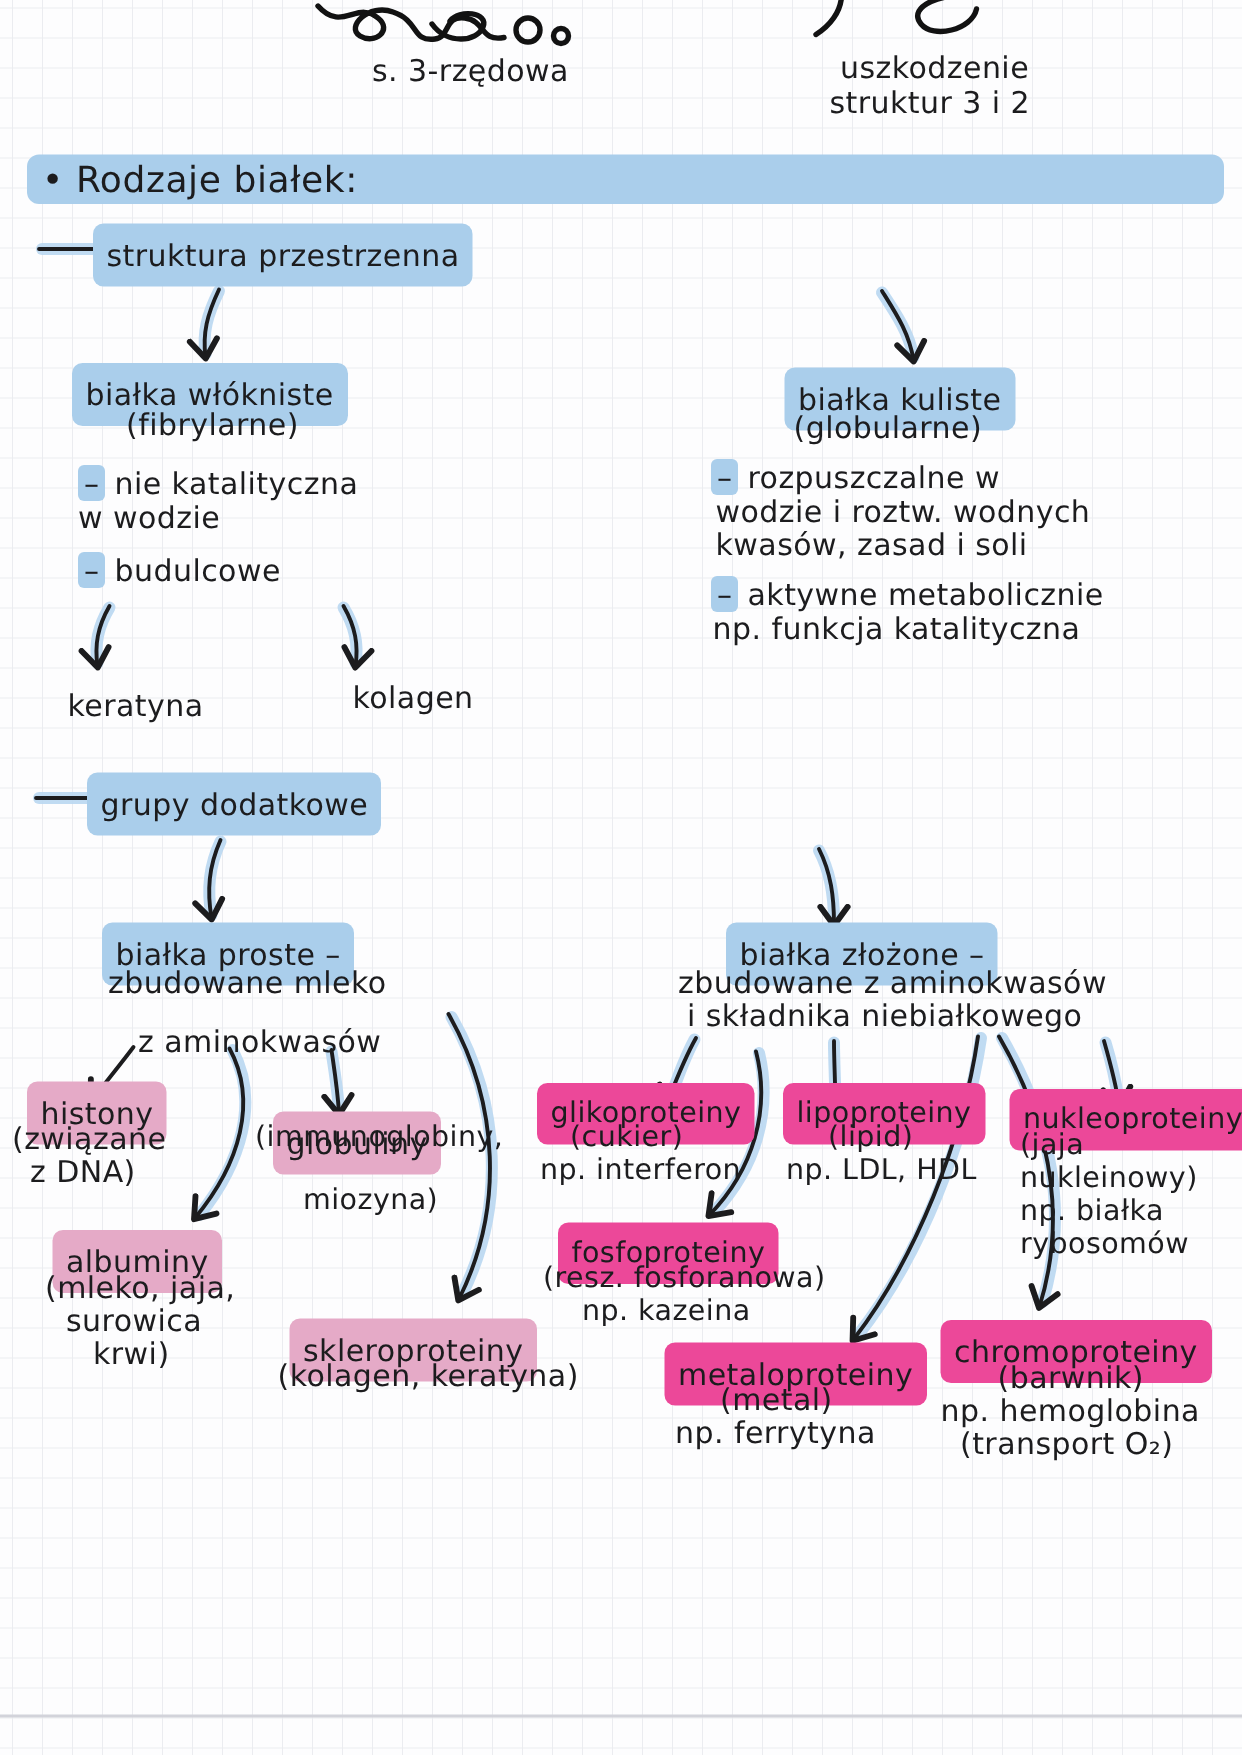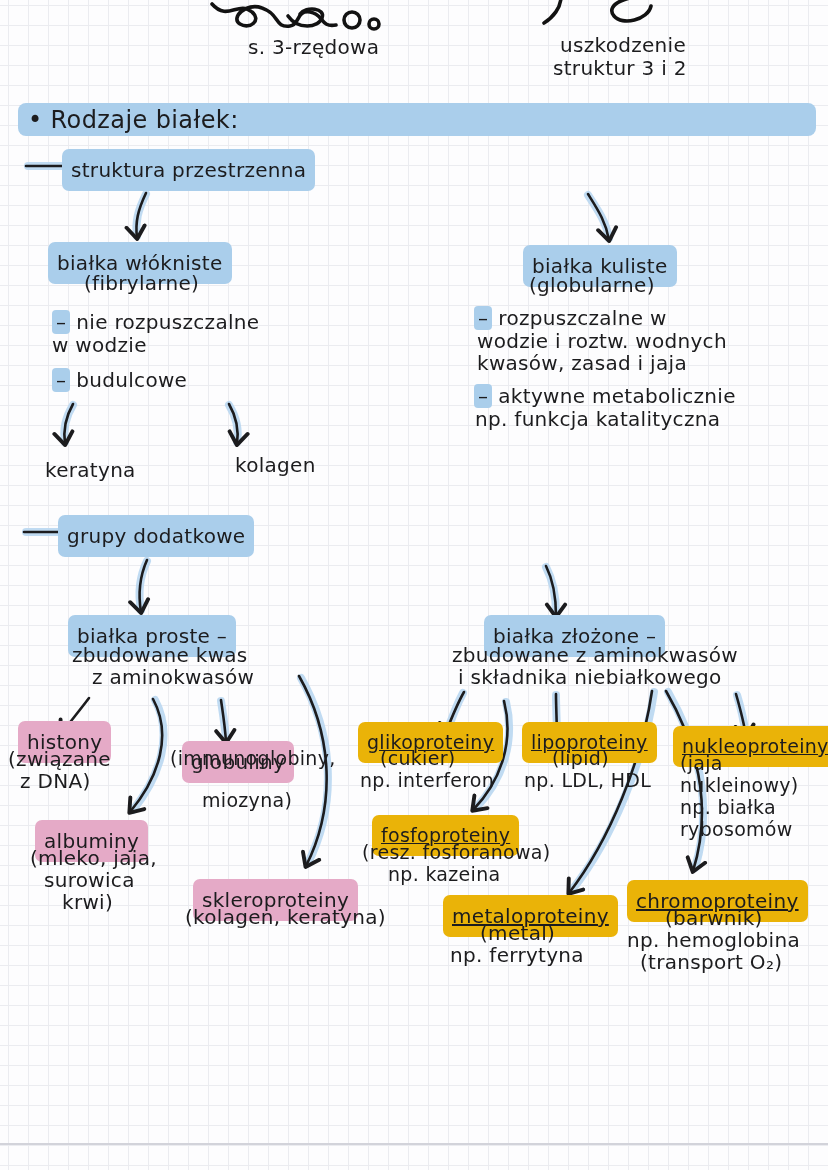--- a/index.html
+++ b/index.html
@@ -19,21 +19,21 @@
     font-size:20px;
     line-height:1.1;
     letter-spacing:.3px;
     white-space:nowrap;
     color:#1c1c1e;
   }
   .small{font-size:19px;}
   .hl{border-radius:7px;padding:10px 9px;text-align:right;}
   .hl-blue{background:#aaceeb;}
   .hl-pink{background:#e5aac7;}
-  .hl-green{background:#eab308;text-decoration:underline;}
+  .hl-green{background:#ec4899;}
   .dash{background:#aaceeb;border-radius:4px;padding:0 4px;margin-right:6px;}
   .bar{
     position:absolute;left:18px;top:103px;width:788px;height:33px;
     background:#aaceeb;border-radius:8px;
     display:flex;align-items:center;padding-left:10px;
   }
   .bar .t2{font-size:24px;letter-spacing:.4px;}
   svg.overlay{position:absolute;left:0;top:0;pointer-events:none;}
   svg .a{fill:none;stroke:#1c1c1e;stroke-width:2.6;stroke-linecap:round;}
   svg .u{fill:none;stroke:#b9d7f1;stroke-width:8;stroke-linecap:round;opacity:.9;}
@@ -139,39 +139,39 @@
 <div class="t" style="left:553px;top:57px">struktur 3 i 2</div>
 
 <div class="bar">
   <span class="t2">• Rodzaje białek:</span>
 </div>
 
 <div class="t hl hl-blue" style="left:62px;top:149px">struktura przestrzenna</div>
 
 <div class="t hl hl-blue" style="left:48px;top:242px">białka włókniste</div>
 <div class="t" style="left:84px;top:272px">(fibrylarne)</div>
-<div class="t" style="left:52px;top:311px"><span class="dash">–</span><span>nie rozpuszczalne</span></div>
+<div class="t" style="left:52px;top:311px"><span class="dash">–</span><span>nie katalityczna</span></div>
 <div class="t" style="left:52px;top:334px">w wodzie</div>
 <div class="t" style="left:52px;top:369px"><span class="dash">–</span><span>budulcowe</span></div>
 <div class="t" style="left:45px;top:459px">keratyna</div>
 <div class="t" style="left:235px;top:454px">kolagen</div>
 
 <div class="t hl hl-blue" style="left:523px;top:245px">białka kuliste</div>
 <div class="t" style="left:529px;top:274px">(globularne)</div>
 <div class="t" style="left:474px;top:307px"><span class="dash">–</span><span>rozpuszczalne w</span></div>
 <div class="t" style="left:477px;top:330px">wodzie i roztw. wodnych</div>
-<div class="t" style="left:477px;top:352px">kwasów, zasad i jaja</div>
+<div class="t" style="left:477px;top:352px">kwasów, zasad i soli</div>
 <div class="t" style="left:474px;top:385px"><span class="dash">–</span><span>aktywne metabolicznie</span></div>
 <div class="t" style="left:475px;top:408px">np. funkcja katalityczna</div>
 
 <div class="t hl hl-blue" style="left:58px;top:515px">grupy dodatkowe</div>
 
 <div class="t hl hl-blue" style="left:68px;top:615px">białka proste –</div>
-<div class="t" style="left:72px;top:644px">zbudowane kwas</div>
-<div class="t" style="left:92px;top:666px">z aminokwasów</div>
+<div class="t" style="left:72px;top:644px">zbudowane mleko</div>
+<div class="t" style="left:92px;top:683px">z aminokwasów</div>
 
 <div class="t hl hl-pink" style="left:18px;top:721px">histony</div>
 <div class="t" style="left:8px;top:748px">(związane</div>
 <div class="t" style="left:20px;top:770px">z DNA)</div>
 
 <div class="t hl hl-pink" style="left:182px;top:741px">globuliny</div>
 <div class="t small" style="left:170px;top:748px">(immunoglobiny,</div>
 <div class="t small" style="left:202px;top:790px">miozyna)</div>
 
 <div class="t hl hl-pink" style="left:35px;top:820px">albuminy</div>

